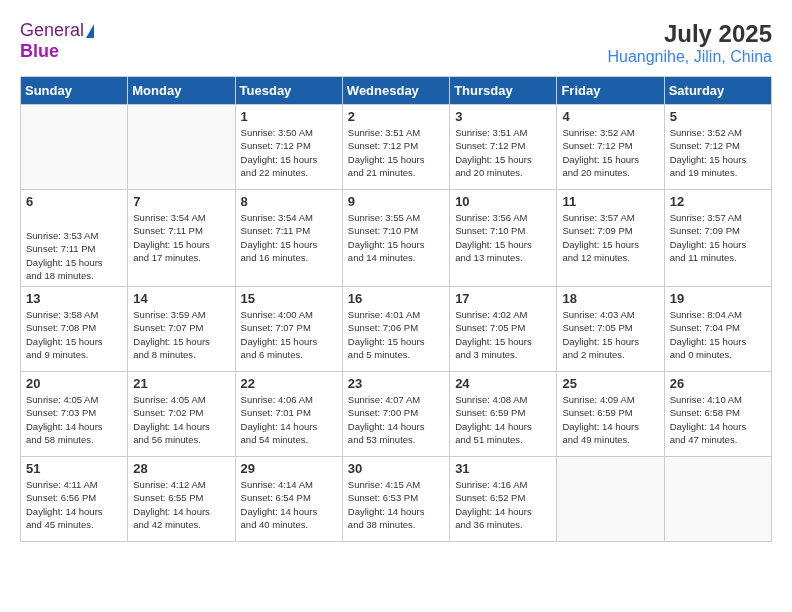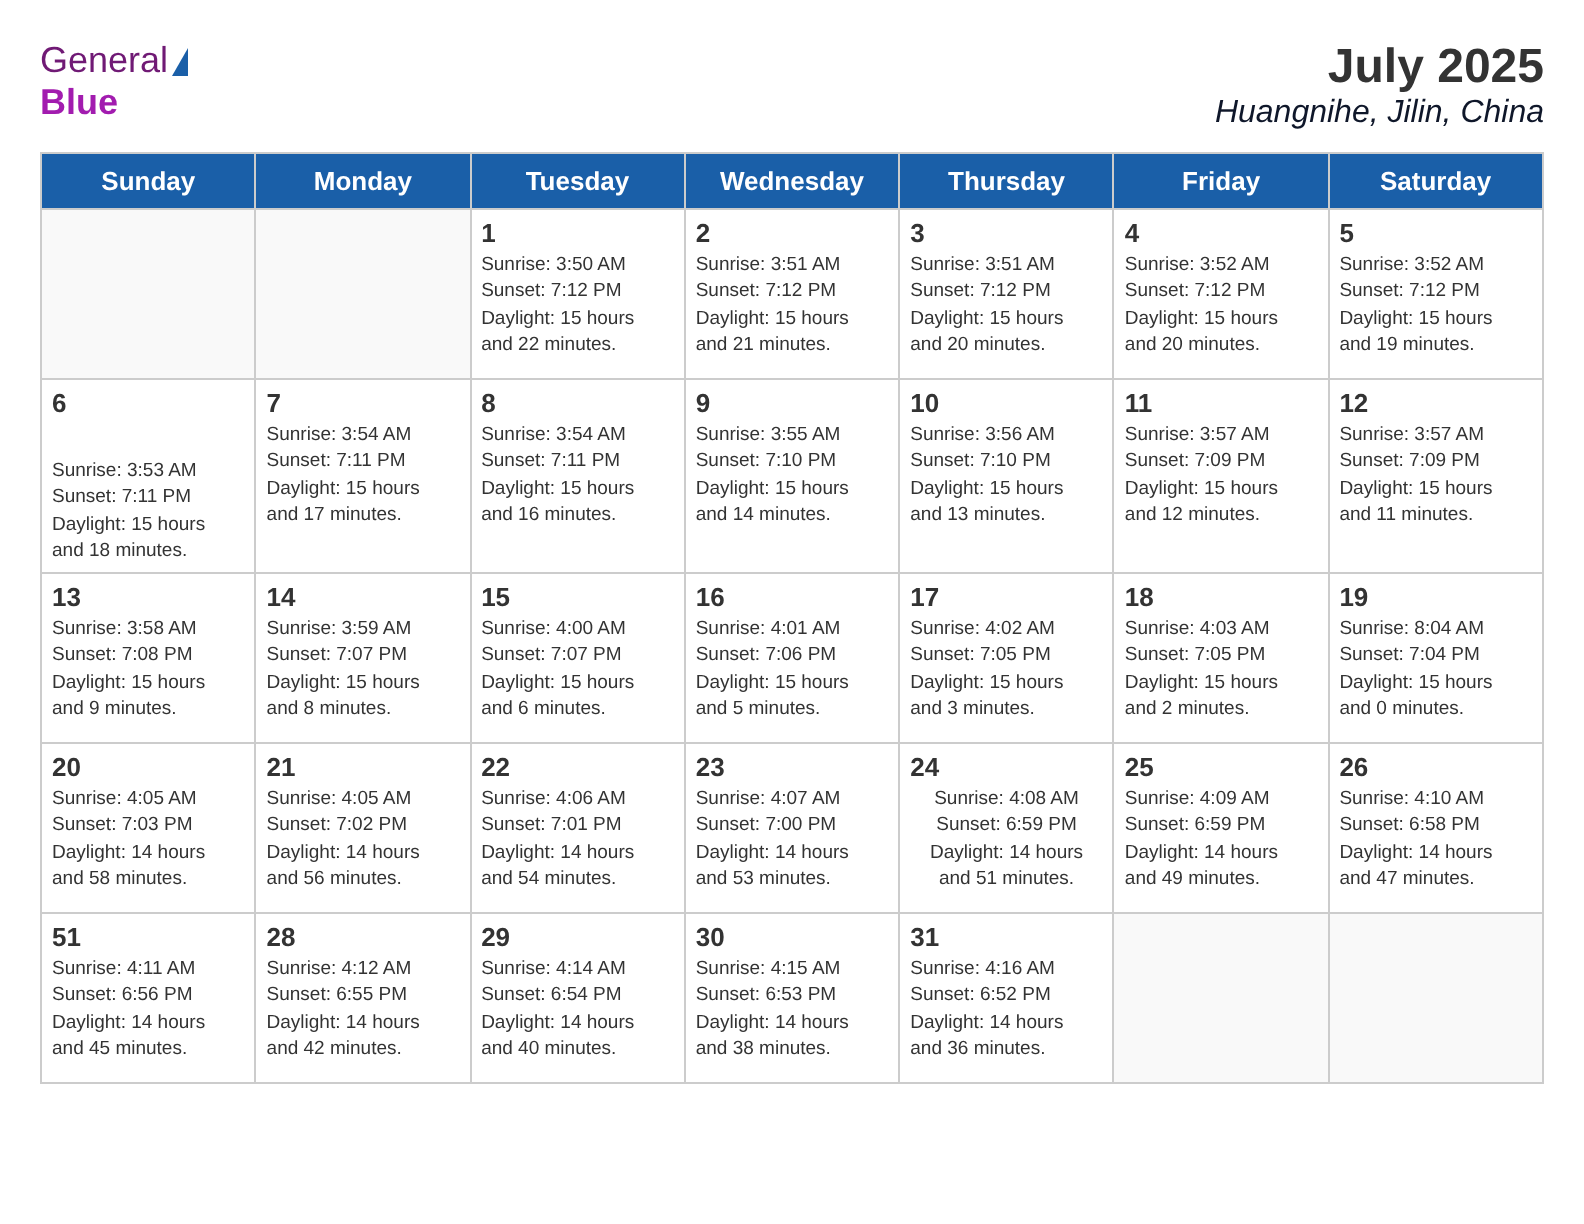--- a/index.html
+++ b/index.html
@@ -47,33 +47,32 @@
     .title-block {
       text-align: right;
     }
     .title-month {
       font-size: 24px;
       font-weight: bold;
       color: #333;
     }
     .title-location {
       font-size: 16px;
-      color: #0f172a;
-      font-style: italic;
+      color: #3b82f6;
     }
     .calendar {
       width: 100%;
       border-collapse: collapse;
       border: 1px solid #ccc;
     }
     .calendar th {
       background-color: #1a5fa8;
       color: #fff;
       padding: 6px 4px;
-      text-align: center;
+      text-align: left;
       font-size: 13px;
       border: 1px solid #ccc;
     }
     .calendar td {
       vertical-align: top;
       border: 1px solid #ccc;
       padding: 4px 5px;
       font-size: 10px;
       color: #333;
       width: 107px;
@@ -293,21 +292,21 @@
         </td>
         <td>
           <span class="day-num">23</span>
           <div class="day-info" style="white-space: pre-line;">Sunrise: 4:07 AM
 Sunset: 7:00 PM
 Daylight: 14 hours
 and 53 minutes.</div>
         </td>
         <td>
           <span class="day-num">24</span>
-          <div class="day-info" style="white-space: pre-line; text-align: center;">Sunrise: 4:08 AM
+          <div class="day-info" style="white-space: pre-line;">Sunrise: 4:08 AM
 Sunset: 6:59 PM
 Daylight: 14 hours
 and 51 minutes.</div>
         </td>
         <td>
           <span class="day-num">25</span>
           <div class="day-info" style="white-space: pre-line;">Sunrise: 4:09 AM
 Sunset: 6:59 PM
 Daylight: 14 hours
 and 49 minutes.</div>

